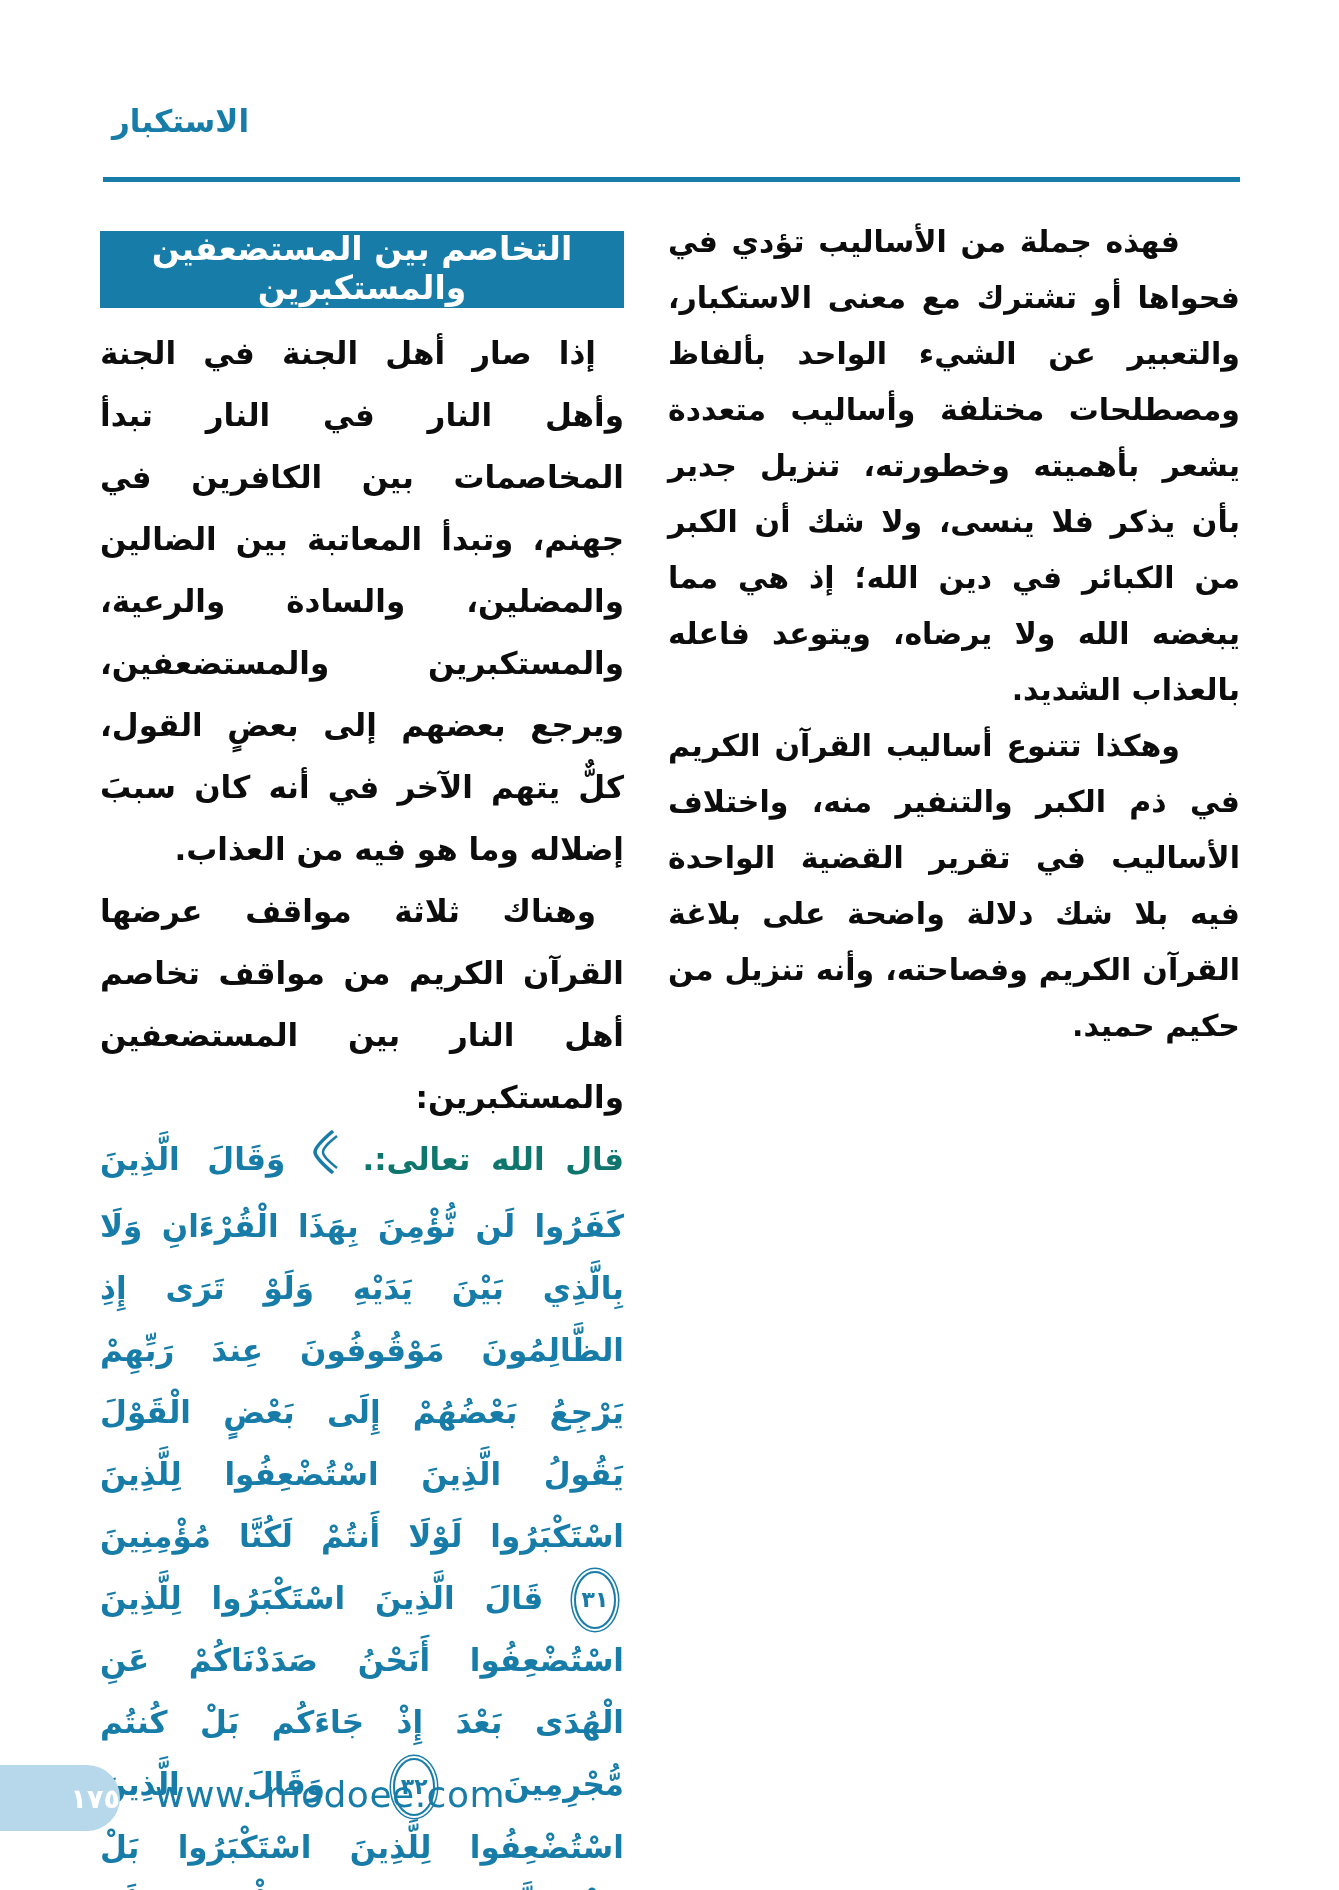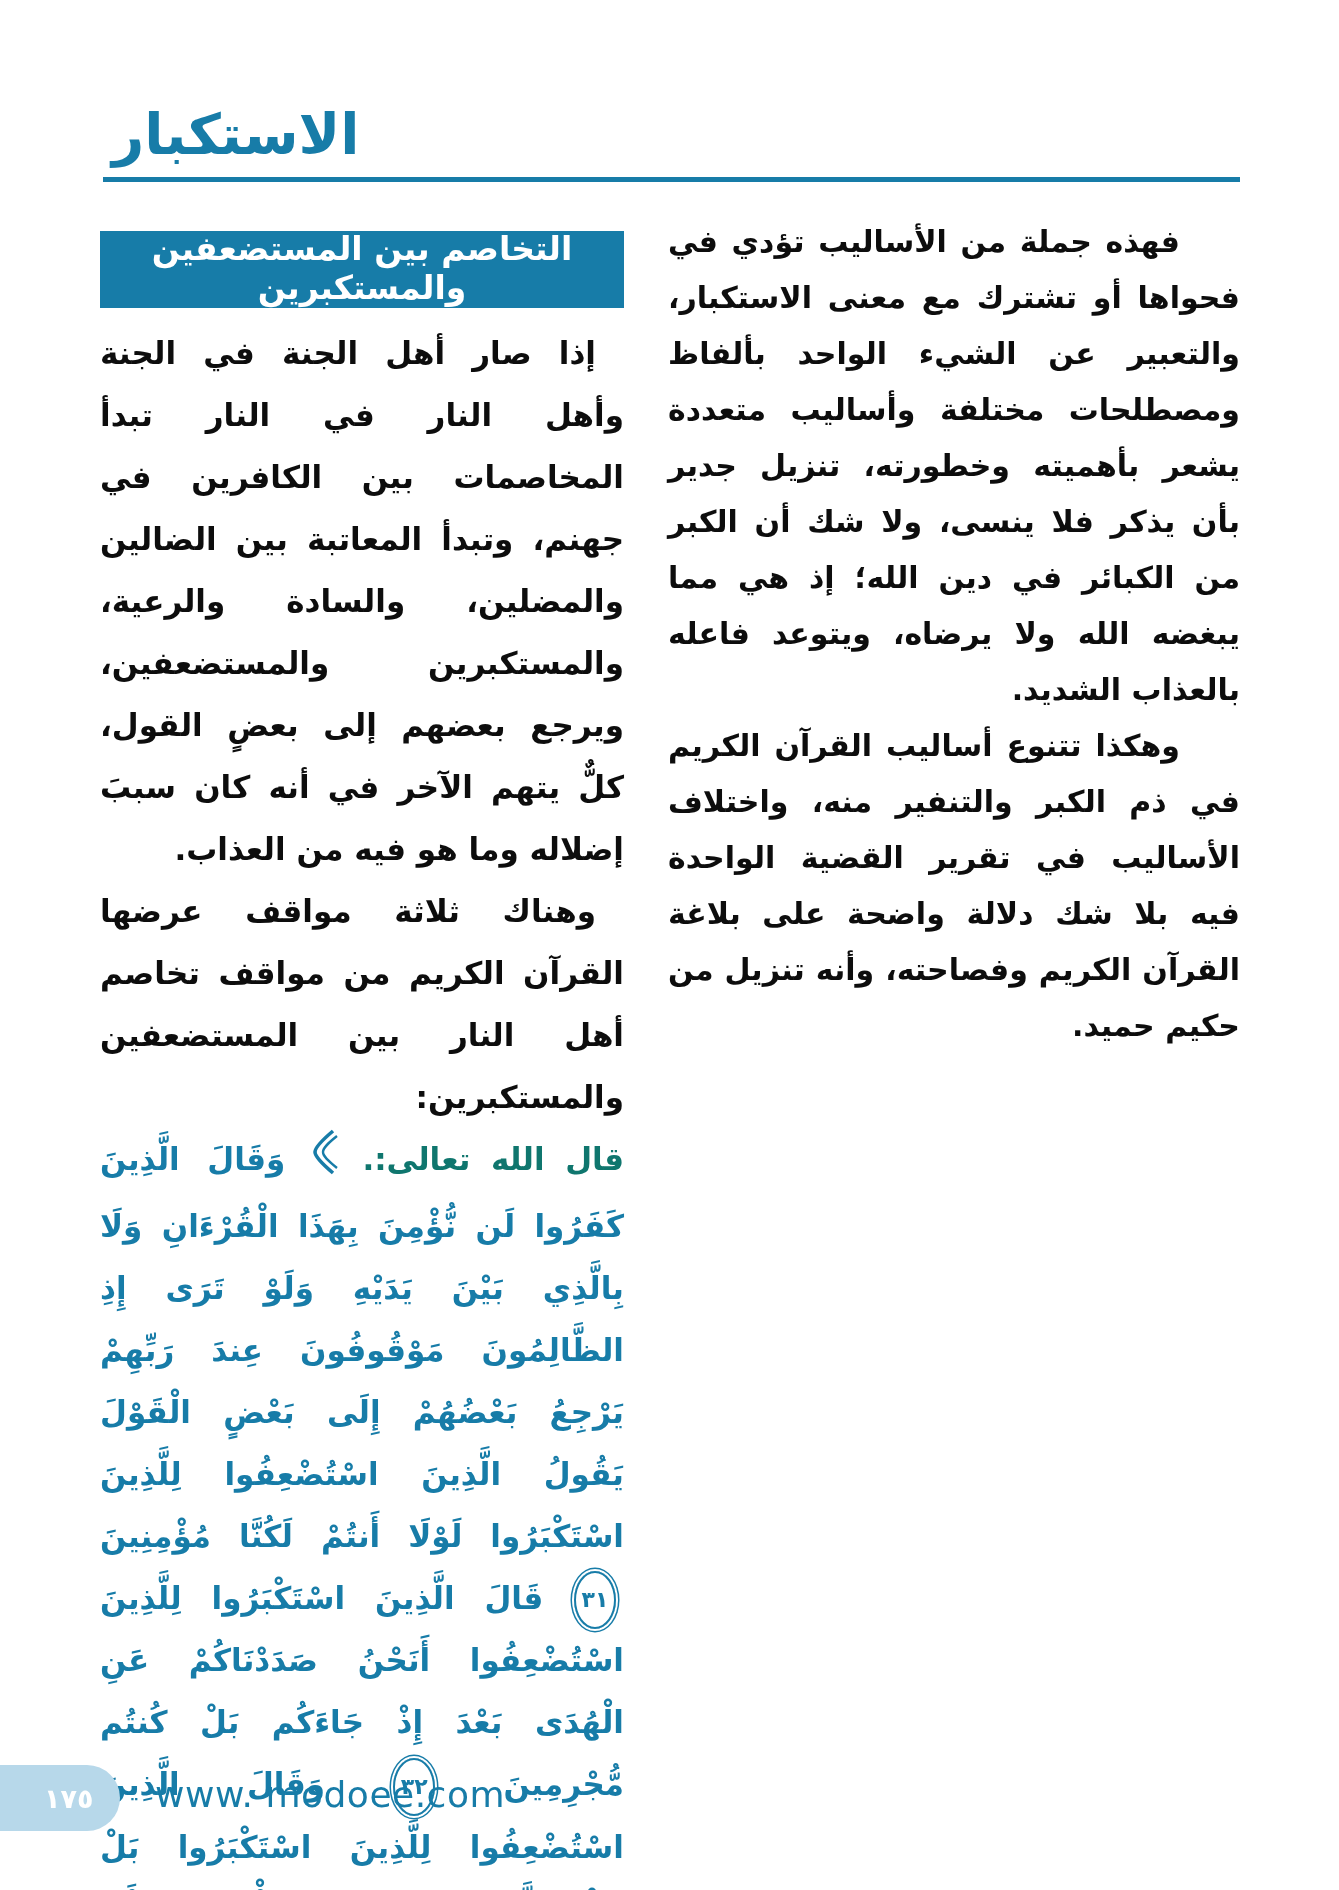--- a/index.html
+++ b/index.html
@@ -15,21 +15,21 @@
     --accent: #177CA8;
     --pill: #B7D8EA;
   }
 
   
   .running-head {
     position: absolute;
     top: 104px;
     left: 112px;
     color: var(--accent);
-    font-size: 56px;
+    font-size: 31px;
     font-weight: 700;
     line-height: 1.1;
     direction: rtl;
   }
   .head-rule {
     position: absolute;
     top: 177px;
     left: 103px;
     width: 1137px;
     height: 5px;
@@ -120,26 +120,25 @@
   .page-pill {
     position: absolute;
     left: 0;
     top: 1765px;
     width: 120px;
     height: 66px;
     background: var(--pill);
     border-radius: 0 34px 34px 0;
     display: flex;
     align-items: center;
-    justify-content: flex-end;
+    justify-content: flex-start;
     color: #ffffff;
     font-size: 27px;
     font-weight: 700;
     direction: rtl;
-    padding-left: 44px;
   }
   .site-url {
     position: absolute;
     left: 155px;
     top: 1774px;
     color: var(--accent);
     font-size: 36px;
     font-weight: 400;
     direction: ltr;
     letter-spacing: 0.5px;

